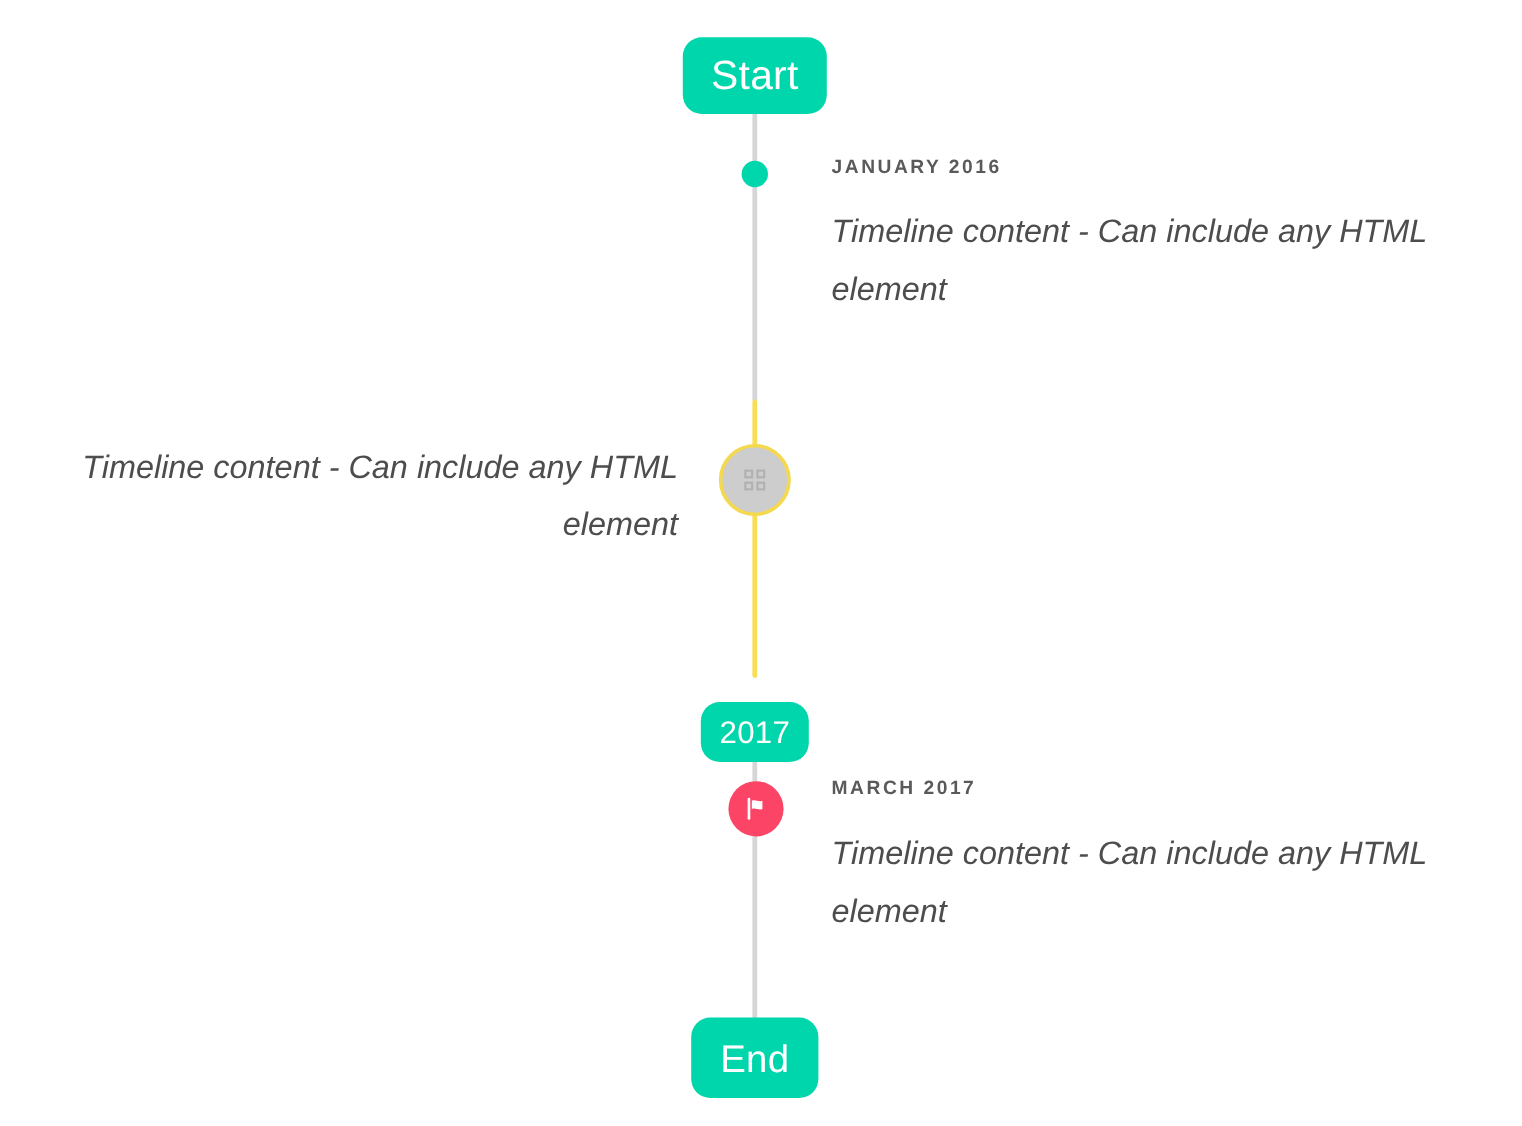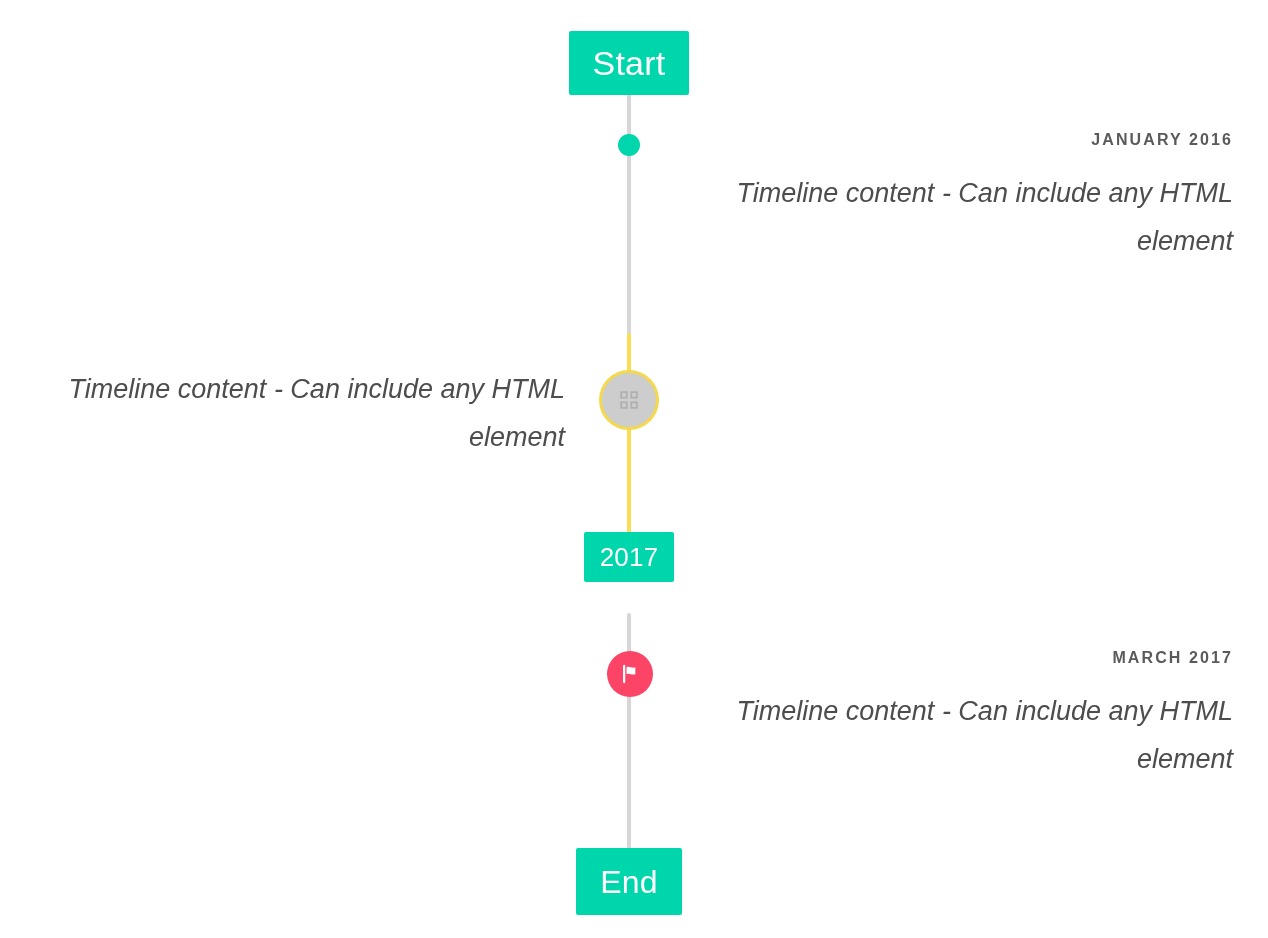--- a/index.html
+++ b/index.html
@@ -29,36 +29,36 @@
   }
   .rail-gray-top    { top: 93px;  height: 242px; background: #d6d6d8; }
   .rail-yellow      { top: 333px; height: 232px; background: #f9dd52; }
   .rail-gray-bottom { top: 613px; height: 240px; background: #d6d6d8; }
 
   
   .cap {
     position: absolute;
     background: #00d6ab;
     color: #ffffff;
-    border-radius: 2px;
+    border-radius: 16px;
     display: flex;
     align-items: center;
     justify-content: center;
     font-weight: 400;
     letter-spacing: 0.2px;
     line-height: 1;
     user-select: none;
   }
   .cap-start {
     left: 569px; top: 31px;
     width: 120px; height: 64px;
     font-size: 34px;
   }
   .cap-mid {
-    left: 584px; top: 532px;
+    left: 584px; top: 585px;
     width: 90px; height: 50px;
     font-size: 26px;
   }
   .cap-end {
     left: 576px; top: 848px;
     width: 106px; height: 67px;
     font-size: 32px;
   }
 
   
@@ -89,21 +89,21 @@
     left: 607px; top: 651px;
     width: 46px; height: 46px;
     background: #fc4566;
   }
   .marker-flag svg { width: 22px; height: 22px; display: block; }
 
   
   .entry {
     position: absolute;
   }
-  .entry-right { left: 693px; width: 540px; text-align: right; }
+  .entry-right { left: 693px; width: 540px; text-align: left; }
   .entry-left  { left: 35px;  width: 530px; text-align: right; }
 
   .entry-january  { top: 130px; }
   .entry-february { top: 365px; }
   .entry-march    { top: 648px; }
 
   .entry-date {
     font-size: 16px;
     font-weight: bold;
     letter-spacing: 2.1px;

